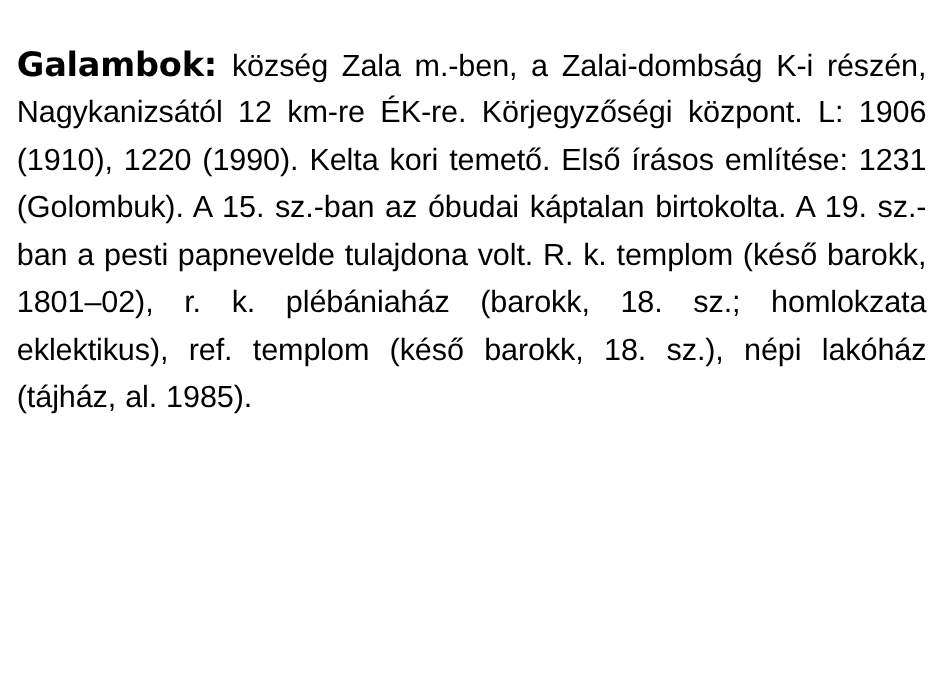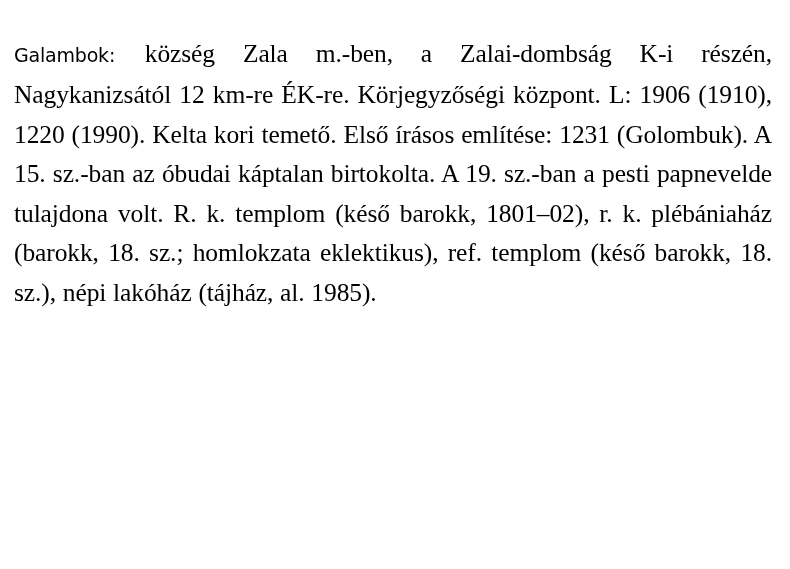--- a/index.html
+++ b/index.html
@@ -30,26 +30,26 @@
     hyphens: manual;
   }
   .entry.first {
     margin-bottom: 17px;
   }
   .entry.second {
     margin-top: 0;
   }
   .headword {
     font-family: "DejaVu Sans", sans-serif;
-    font-weight: normal;
-    font-size: 19px;
+    font-weight: bold;
+    font-size: 28px;
     letter-spacing: -0.2px;
   }
   .body-text {
-    font-family: Liberation Serif, serif;
+    font-family: Liberation Sans, sans-serif;
     margin-top: 40px;
   }
 </style>
 </head>
 <body>
 
 <div class="page">
 
   <p class="entry first">
     <span class="headword">Galambok:</span>

